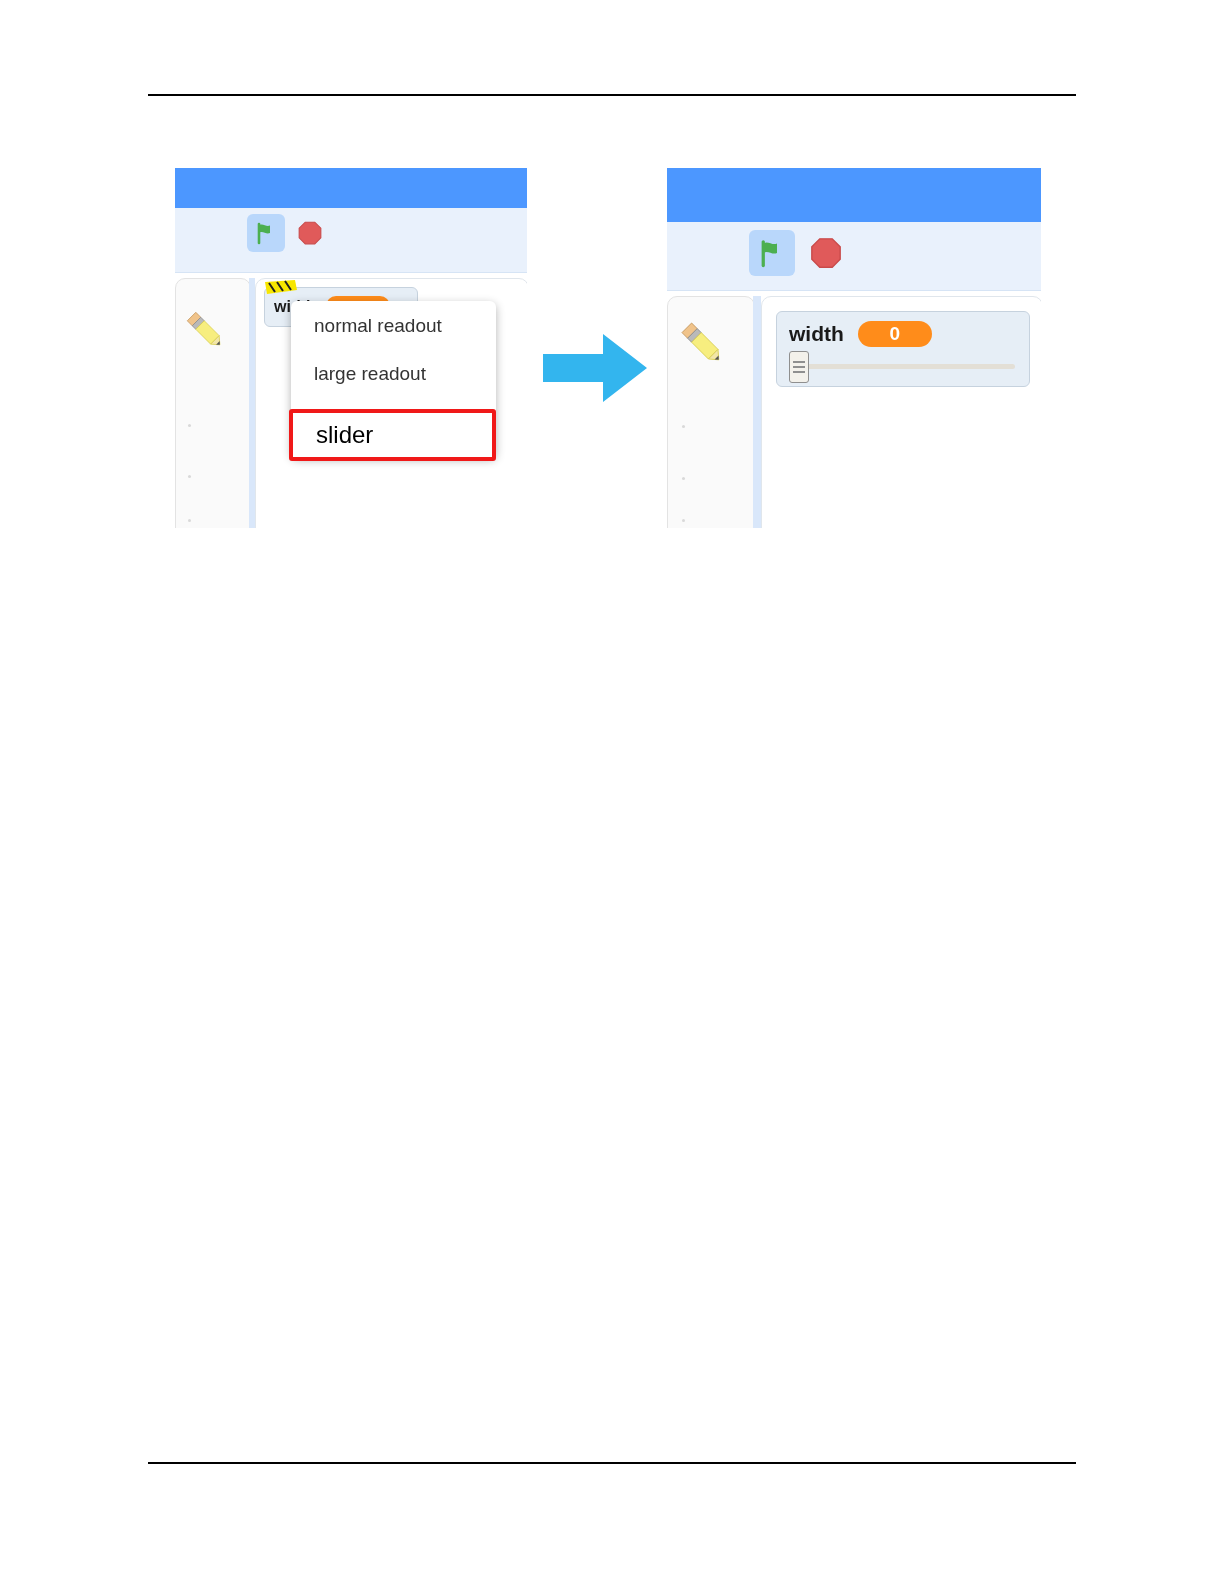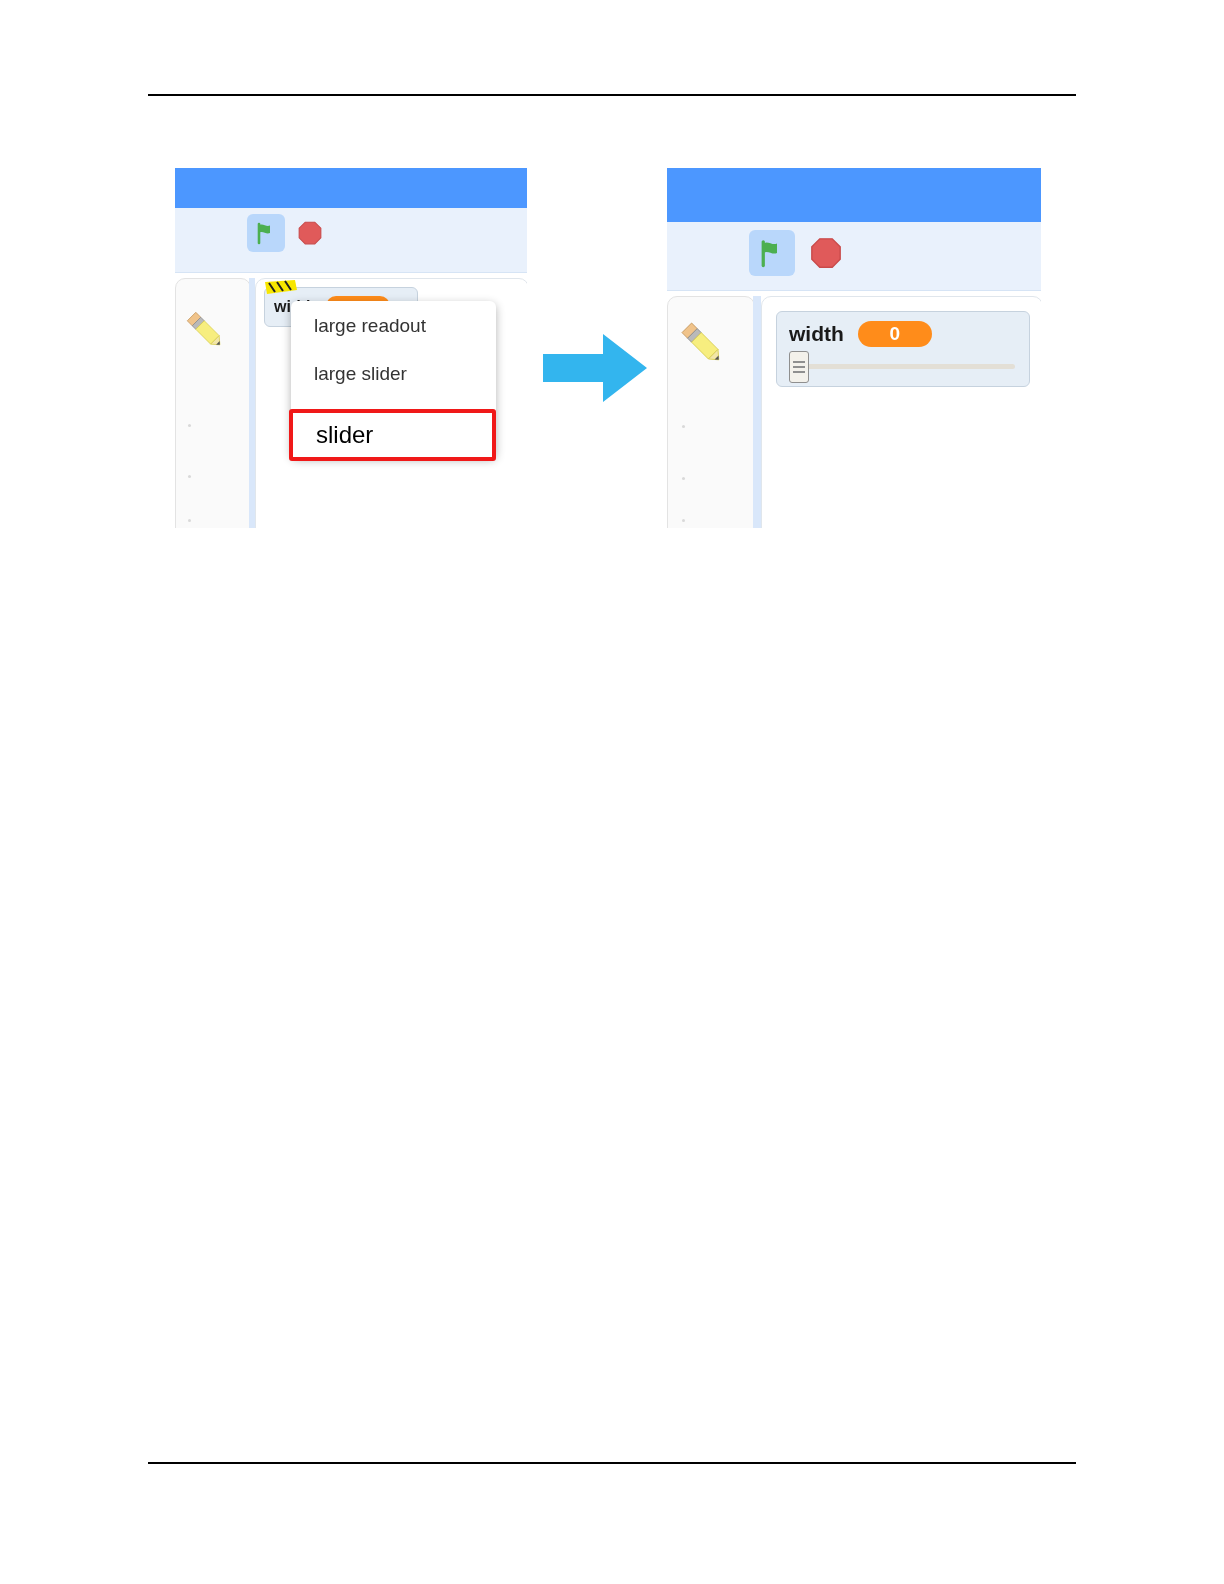--- a/index.html
+++ b/index.html
@@ -259,24 +259,24 @@
 
       <svg class="cursor-artifact" style="left:9px; top:1px;" width="34" height="18" viewBox="0 0 34 18">
         <polygon points="0,2 30,0 32,10 2,14" fill="#F7E600"></polygon>
         <path d="M4 3 L10 12 M12 2 L18 11 M20 1 L26 10" stroke="#222222" stroke-width="2" fill="none"></path>
       </svg>
     </div>
   </div>
 
   <div class="context-menu" style="left:291px; top:301px; width:205px; height:156px;">
     <div class="menu-item" style="height:49px; padding-left:23px; font-size:19px;">
+      <span>normal readout</span>
+    </div>
+    <div class="menu-item" style="height:48px; padding-left:23px; font-size:19px;">
       <span>large readout</span>
-    </div>
-    <div class="menu-item" style="height:48px; padding-left:23px; font-size:19px;">
-      <span>large slider</span>
     </div>
 
     <div class="menu-highlight" style="left:-2px; top:108px; width:207px; height:52px; padding-left:23px;">
       <span style="font-size:24px;">slider</span>
     </div>
   </div>
 
   <div class="arrow-wrap" style="left:543px; top:332px; width:105px; height:72px;">
     <svg width="105" height="72" viewBox="0 0 105 72">
       <polygon points="0,22 60,22 60,2 104,36 60,70 60,50 0,50" fill="#33B5EE"></polygon>

